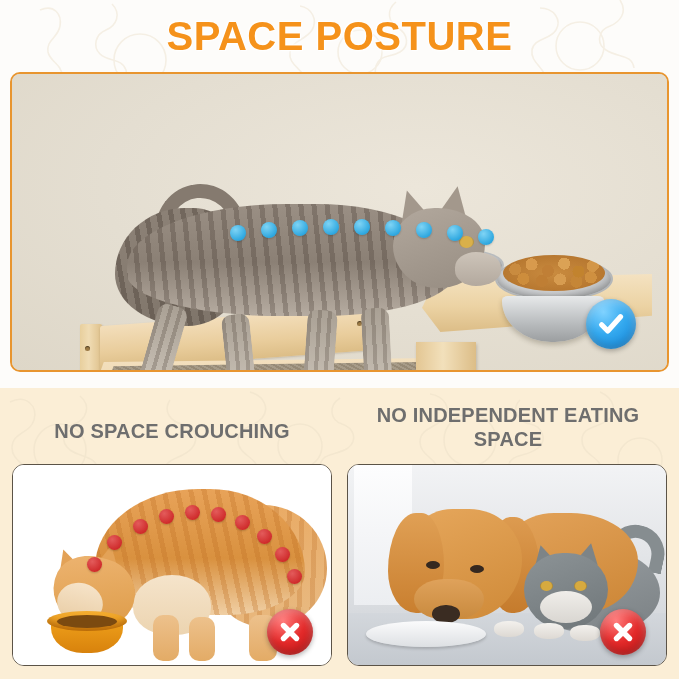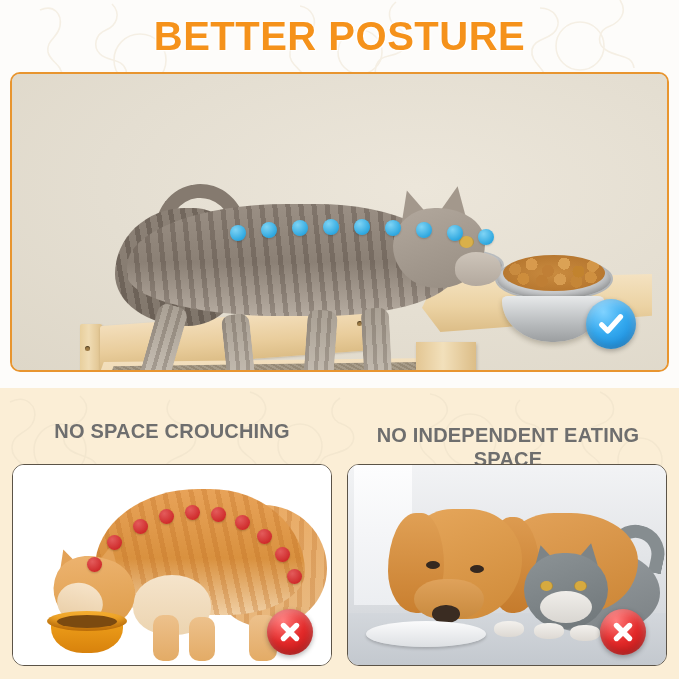--- a/index.html
+++ b/index.html
@@ -230,21 +230,21 @@
     display:flex; align-items:center; justify-content:center;
   }
 
   
   .caption {
     position:absolute;
     font-size:20px; font-weight:bold; color:#6e6e6e;
     text-align:center; line-height:1.18; letter-spacing:.2px;
   }
   #caption-left  { left:12px;  top:420px; width:320px; }
-  #caption-right { left:348px; top:424px; width:320px; }
+  #caption-right { left:348px; top:404px; width:320px; }
 
   
   .bottom-panel {
     position:absolute; top:464px; width:320px; height:202px;
     border:1.5px solid #5b5347; border-radius:12px;
     background:#fff; overflow:hidden;
   }
   #panel-crouching { left:12px; }
   #panel-sharing   { left:347px; }
 
@@ -427,21 +427,21 @@
     <circle cx="580" cy="46" r="24"></circle>
       <circle cx="60" cy="450" r="26"></circle>
     <circle cx="300" cy="446" r="22"></circle>
       <circle cx="470" cy="440" r="26"></circle>
     <circle cx="640" cy="460" r="22"></circle>
     <path d="M120 560c18-10 34 2 34 18 0 18-20 22-20 38"></path>
     <path d="M500 560c16-6 30 6 26 22-4 14-22 14-22 30"></path>
   </g>
 </svg>
 
-<div id="title">BETTER POSTURE</div>
+<div id="title">SPACE POSTURE</div>
 
 <div id="hero-panel">
   <div id="hero-bg"></div>
 
   <div class="shelf-bracket"></div>
   <div class="shelf-backrail"></div>
   <div class="shelf-top"></div>
   <div class="shelf-carpet"></div>
 
   <div class="feeder-post"></div>

